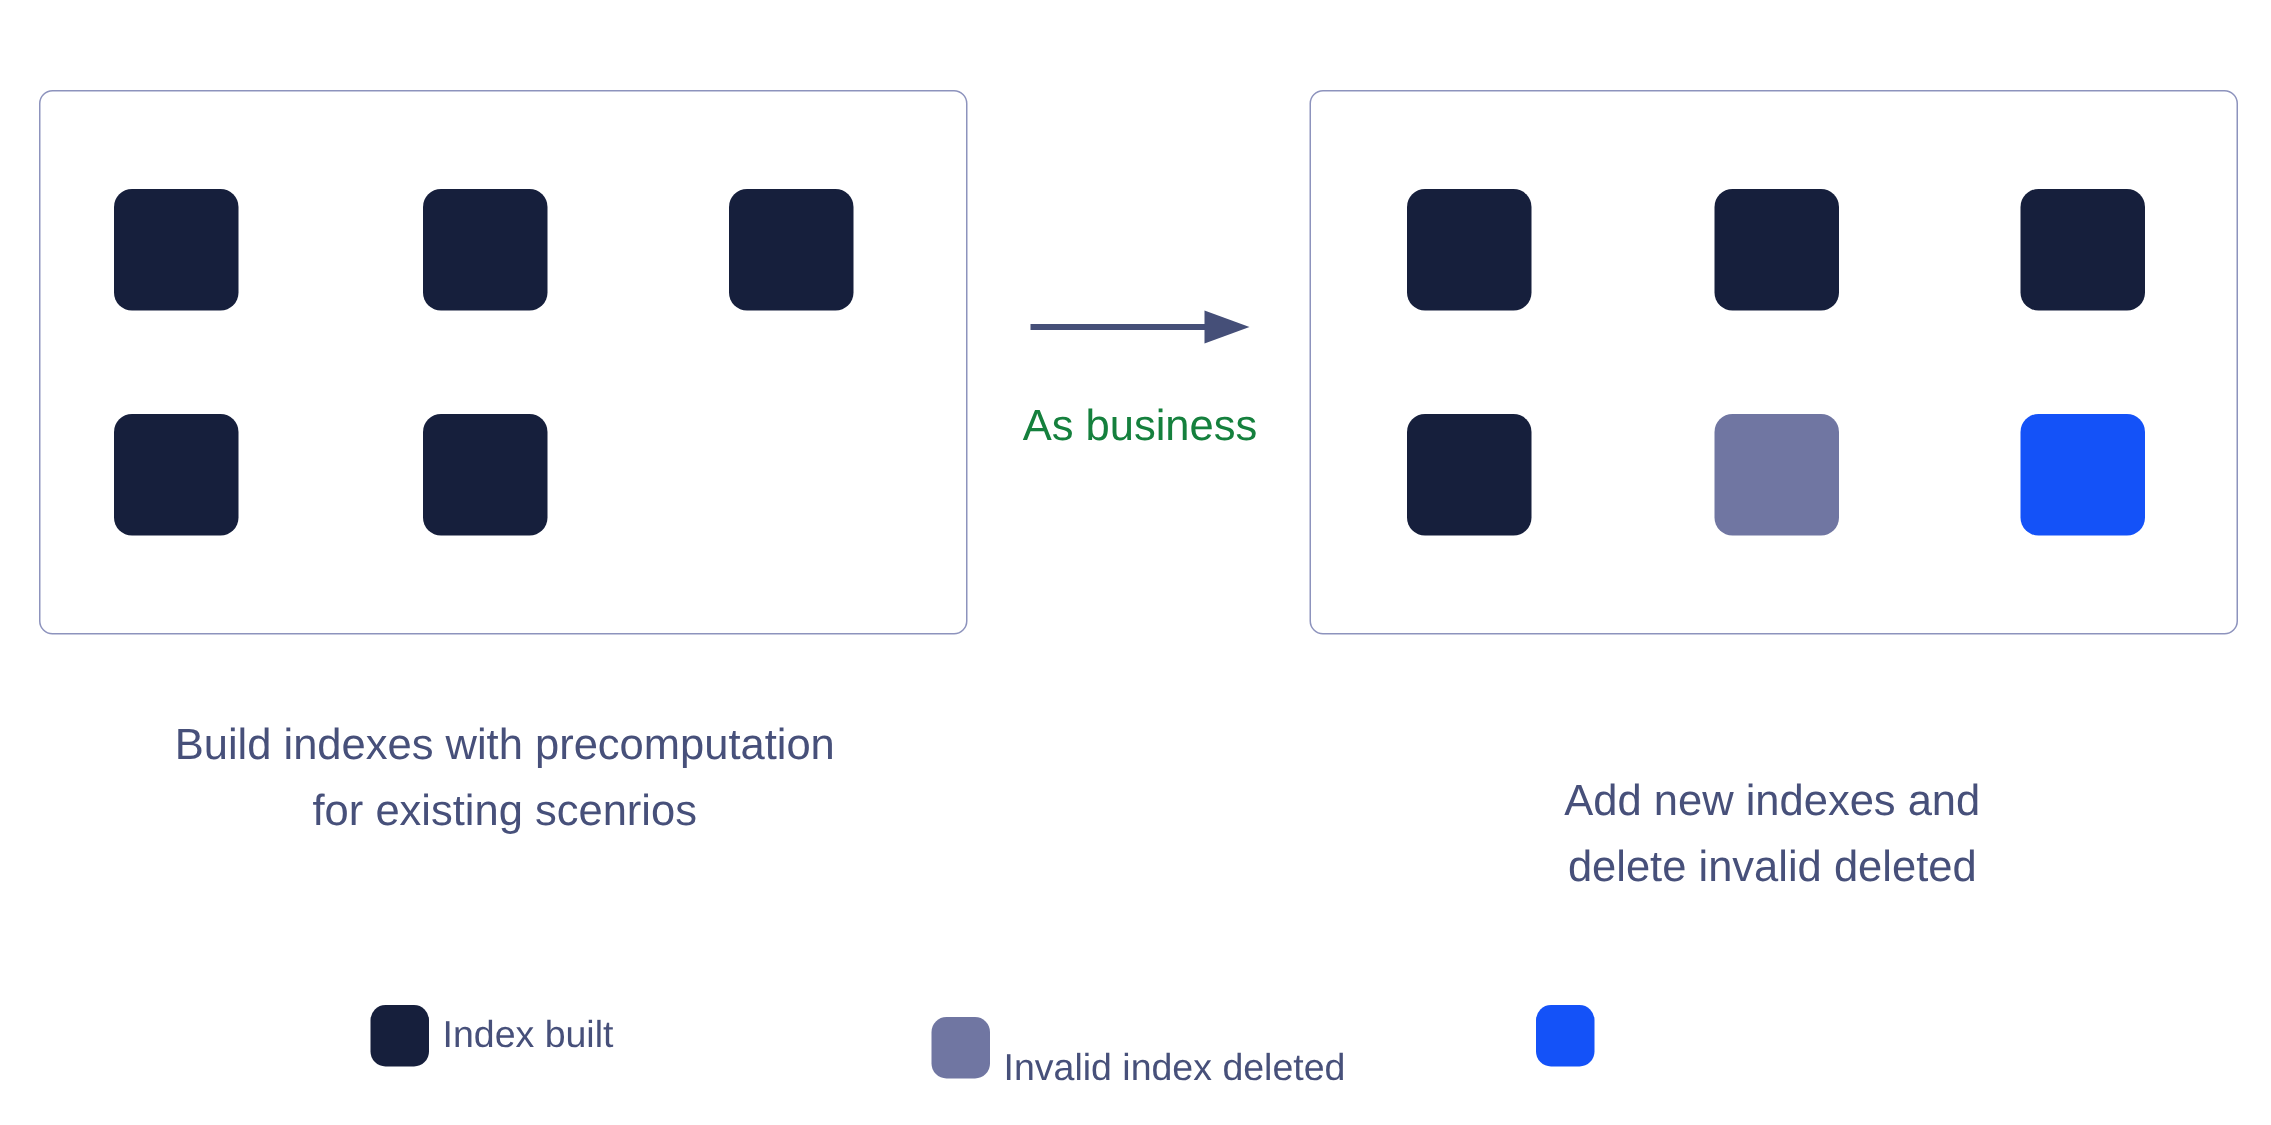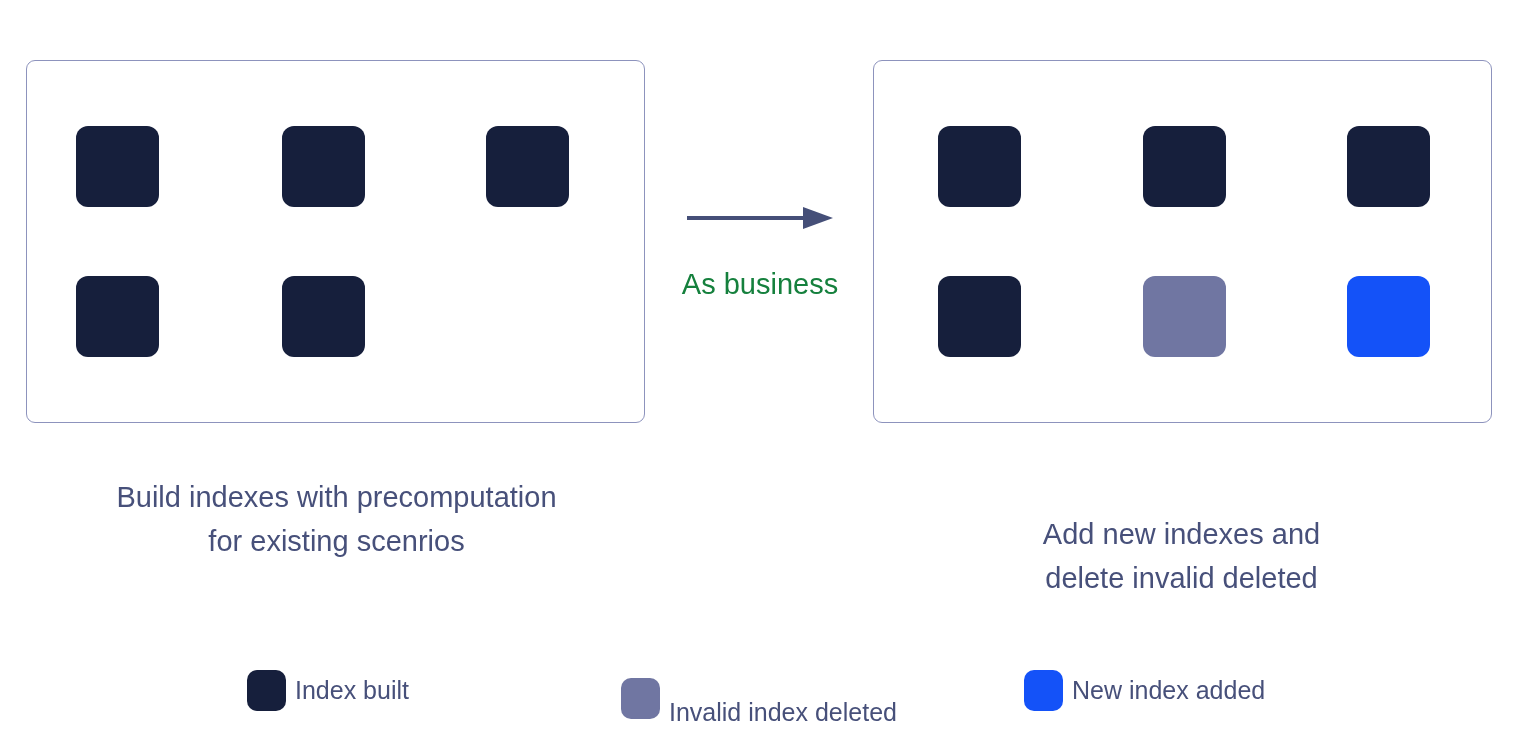--- a/index.html
+++ b/index.html
@@ -102,14 +102,13 @@
   <div class="legend-label" style="color: rgb(71, 80, 122);">Index built</div>
 </div>
 
 <div class="legend-item" id="legend-deleted">
   <div class="legend-sq" style="background: rgb(112, 118, 162);"></div>
   <div class="legend-label" style="color: rgb(71, 80, 122); margin-top: 28px;">Invalid index deleted</div>
 </div>
 
 <div class="legend-item" id="legend-added">
   <div class="legend-sq" style="background: rgb(20, 82, 248);"></div>
-  <div class="legend-label" style="color: rgb(71, 80, 122);">New index added</div>
 </div>
 
 </body></html>

